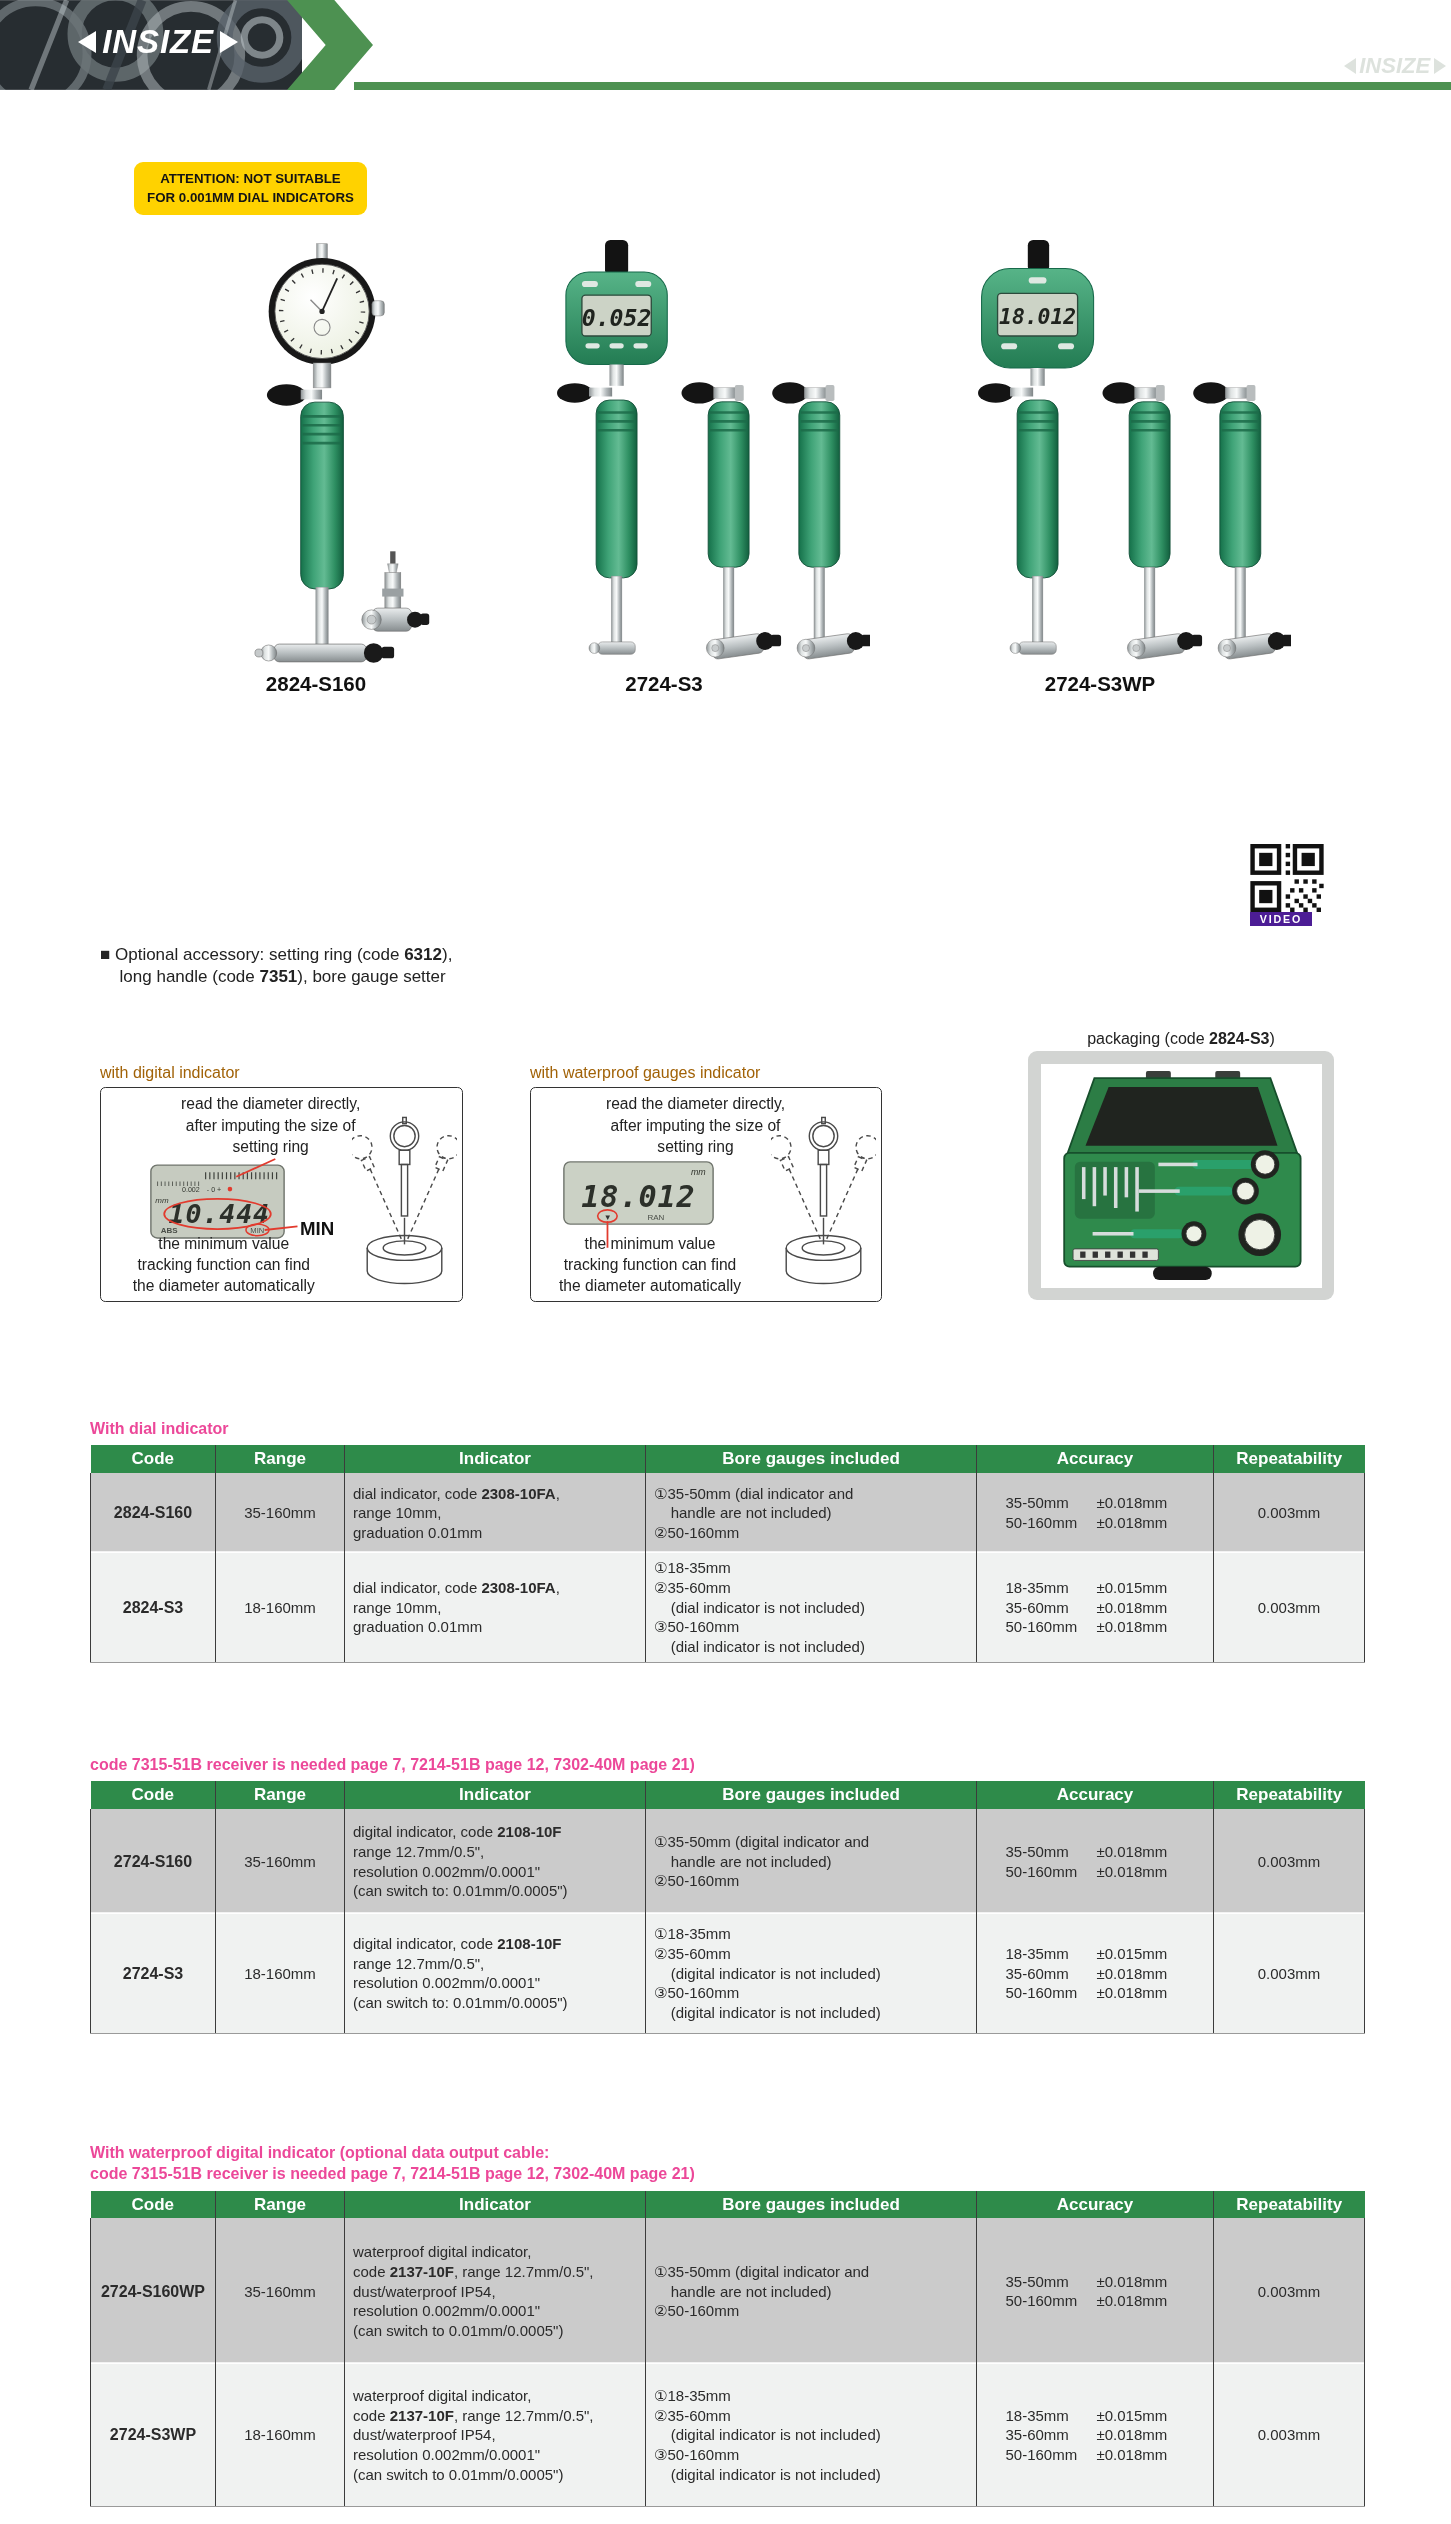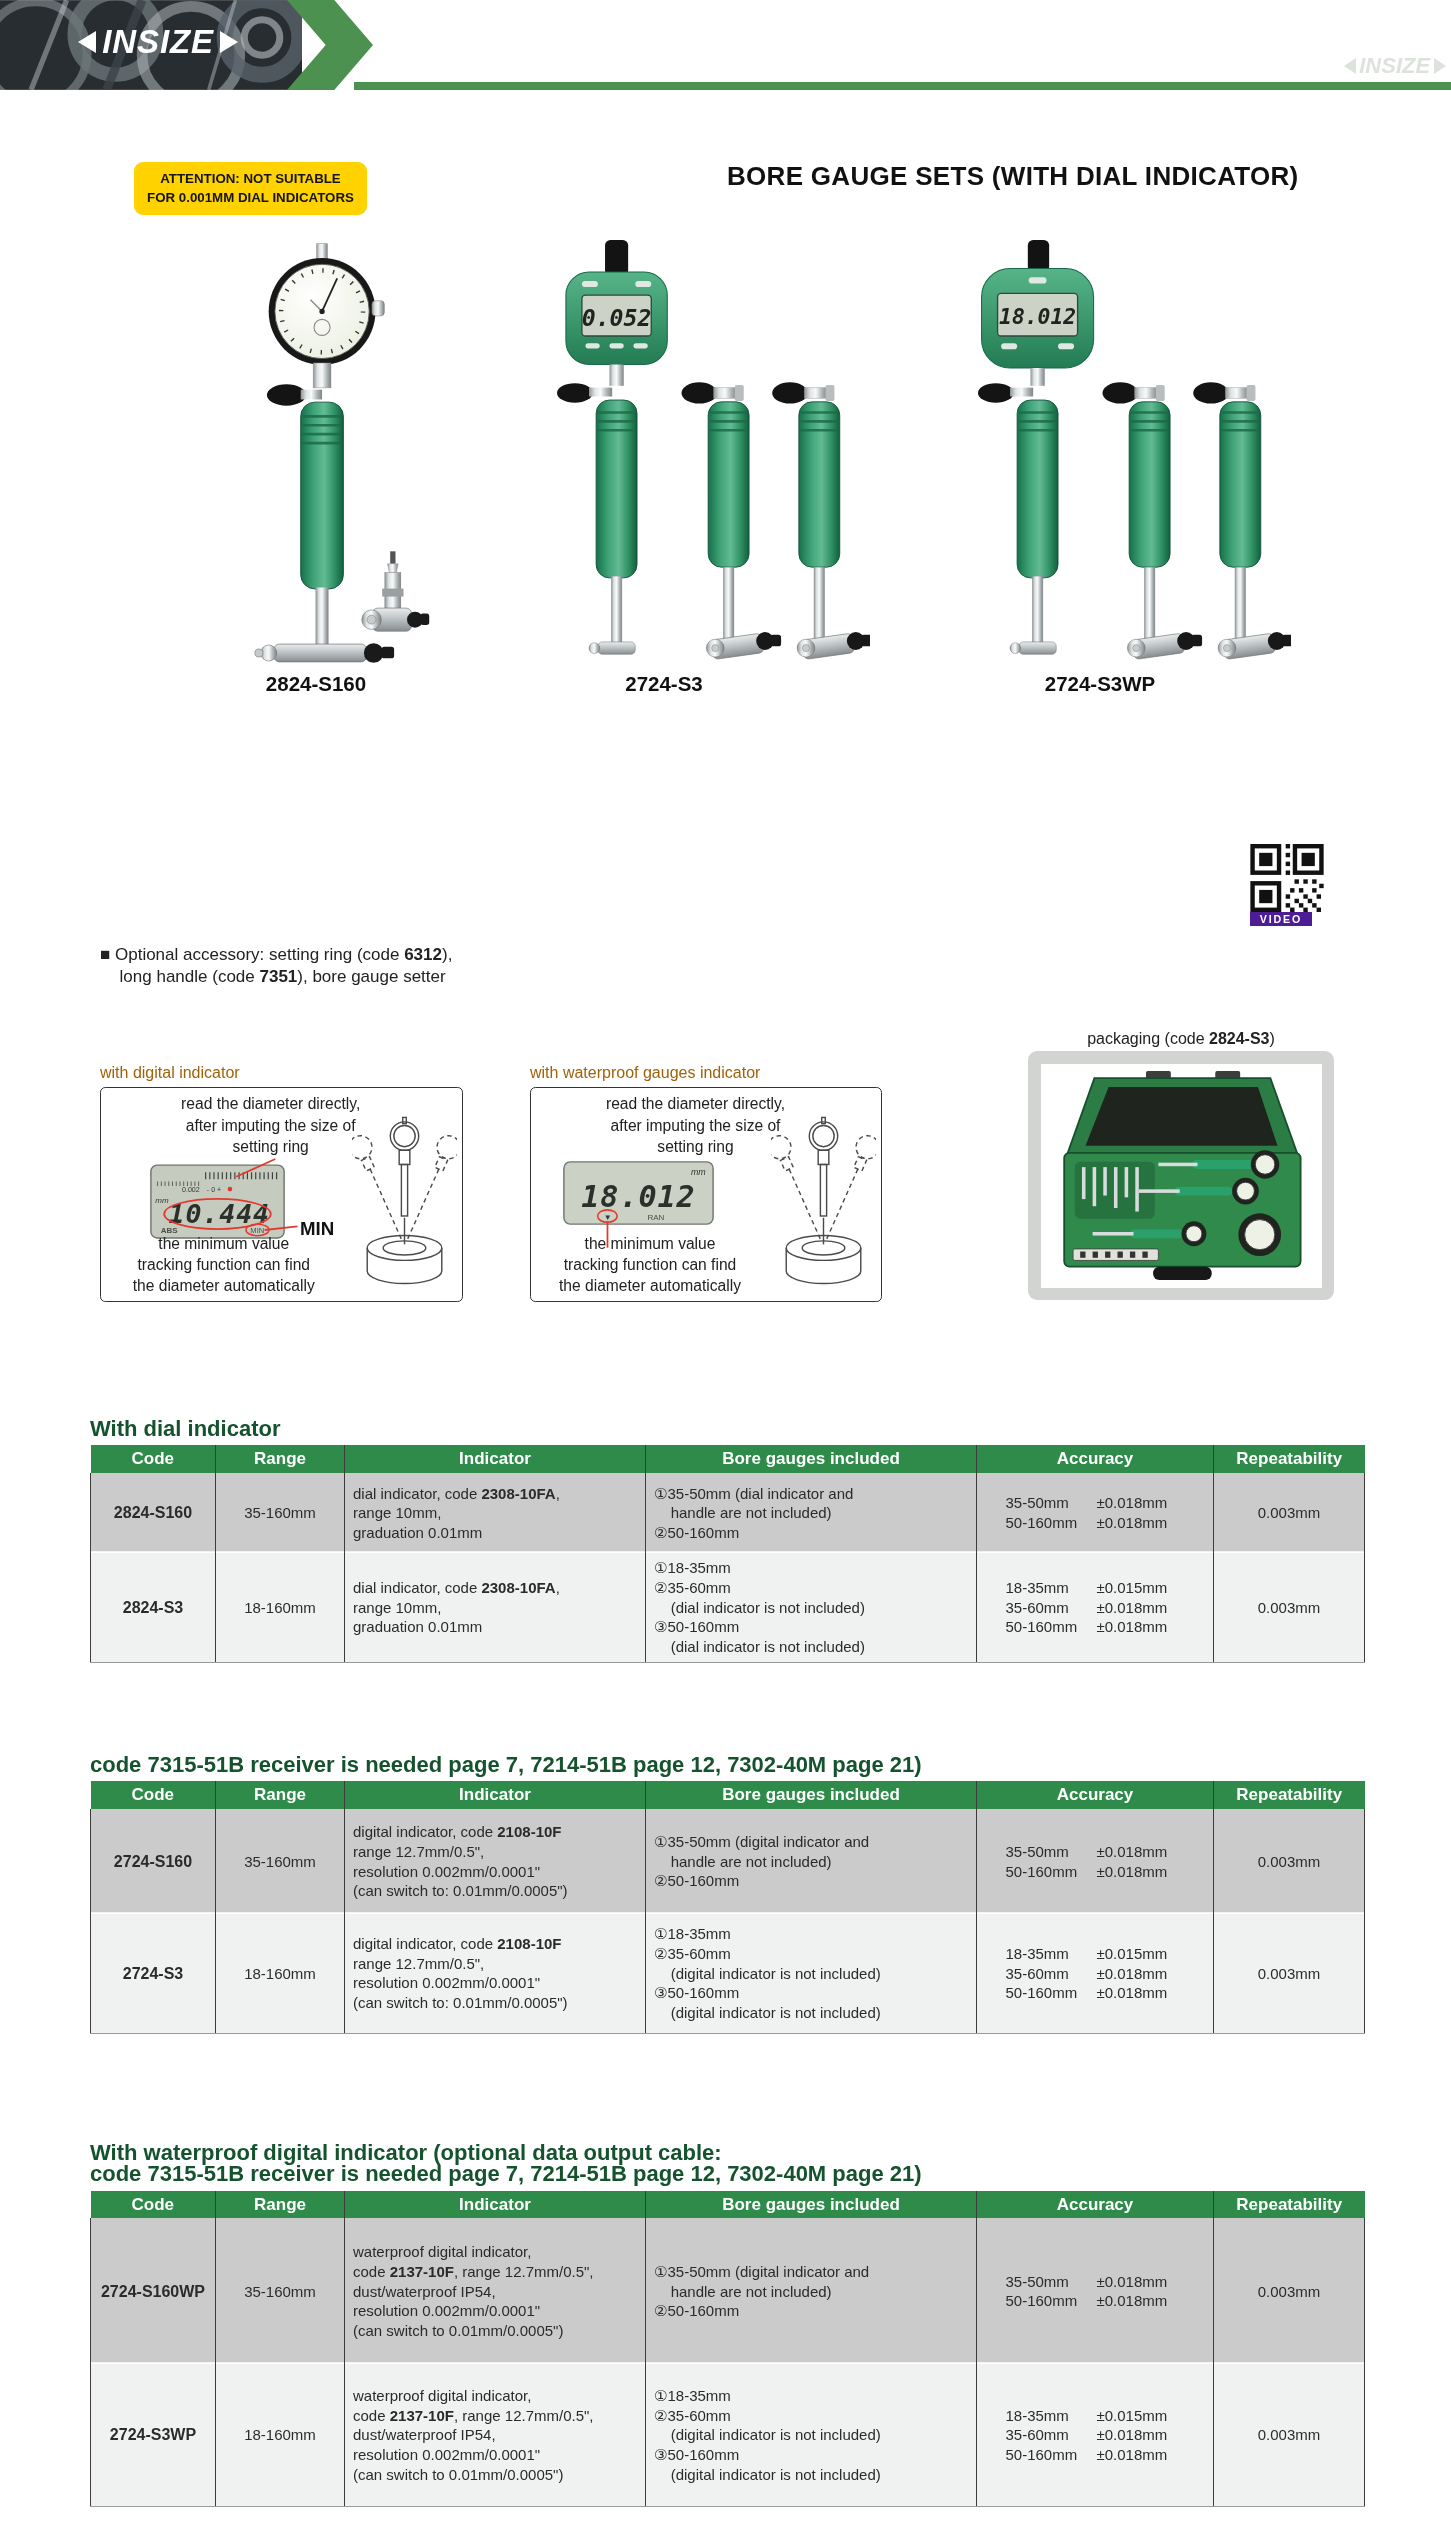--- a/index.html
+++ b/index.html
@@ -71,21 +71,21 @@
   .lcdnum{font-family:"DejaVu Sans Mono","Liberation Mono",monospace;font-weight:bold;font-style:italic;fill:#2c302a;letter-spacing:1px;}
 
   
   .pack-cap{position:absolute;left:1028px;top:1030px;width:306px;text-align:center;font-size:16px;color:#222;}
   .pack{position:absolute;left:1028px;top:1051px;width:306px;height:249px;background:#d2d4d2;border-radius:9px;}
   .pack-inner{position:absolute;left:12.5px;top:12.5px;width:281px;height:224px;background:#fff;}
 
   
   .tbl{position:absolute;left:90px;width:1273px;}
   #t1{top:1418px;} #t2{top:1754px;} #t3{top:2142px;}
-  .tbl-title{font-weight:bold;font-size:22px;line-height:21.3px;margin:0 0 6.2px 0;color:#14532d;}
+  .tbl-title{font-weight:bold;font-size:16px;line-height:21.3px;margin:0 0 6.2px 0;color:#ec4899;}
   table.spec{border-collapse:collapse;table-layout:fixed;width:1273px;font-size:15px;color:#2b2b2b;}
   .spec col.c0{width:125px}.spec col.c1{width:129px}.spec col.c2{width:301px}
   .spec col.c3{width:331px}.spec col.c4{width:237px}.spec col.c5{width:151px}
   .spec th{background:var(--green);color:#fff;font-weight:bold;font-size:17px;height:27.6px;padding:0;}
   .spec th+th,.spec td+td{border-left:1.8px solid #3c3c3c;}
   .spec tbody td:first-child{border-left:1.8px solid #3c3c3c;}
   .spec tbody td:last-child{border-right:1.8px solid #3c3c3c;}
   .spec tbody tr:last-child td{border-bottom:1.3px solid #9a9a9a;}
   .spec tr.r1 td{background:#cbcbcb;box-shadow:inset 0 -1.8px 0 #fff;}
   .spec tr.r2 td{background:#f0f2f1;}
@@ -160,21 +160,20 @@
   <div class="wmark">
     <span class="tri l"></span>
     <span>INSIZE</span>
     <span class="tri r"></span>
   </div>
 
   <div class="attn">
     <div>ATTENTION: NOT SUITABLE</div>
     <div>FOR 0.001MM DIAL INDICATORS</div>
   </div>
-  <h1 class="ptitle" style="margin:0">BORE GAUGE SETS (WITH DIAL INDICATOR)</h1>
 
   <svg id="p1" class="p-fig" viewBox="0 0 230 480">
     <rect x="104" y="2" width="12" height="22" fill="url(#gC)" stroke="#777" stroke-width=".5"></rect>
     <g>
       <circle cx="110" cy="78" r="60" fill="#181818"></circle>
       <rect x="166" y="66" width="14" height="17" rx="4" fill="url(#gC)" stroke="#666" stroke-width=".5"></rect>
       <circle cx="110" cy="78" r="53" fill="url(#gFace)" stroke="#555" stroke-width="1"></circle>
       <circle cx="110" cy="78" r="46" fill="none" stroke="#333" stroke-width="5" stroke-dasharray="1.5 10.54"></circle>
       <circle cx="110" cy="96" r="9" fill="none" stroke="#888" stroke-width="1.2"></circle>
       <line x1="110" y1="78" x2="127" y2="41" stroke="#222" stroke-width="2"></line>

